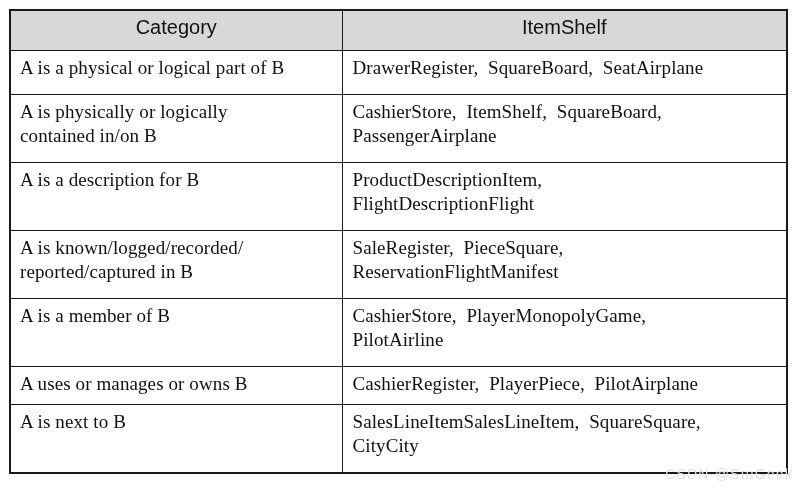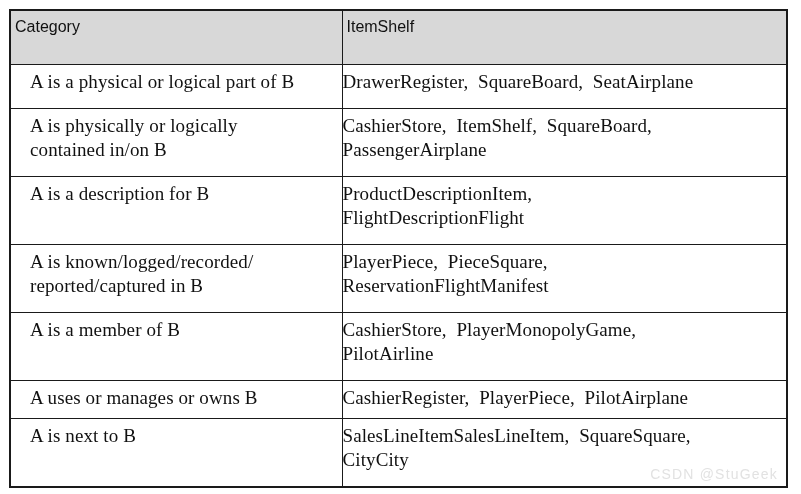--- a/index.html
+++ b/index.html
@@ -37,55 +37,55 @@
     border: 1px solid #1a1a1a;
     vertical-align: top;
     color: #111111;
   }
 
   
   thead tr.header-row th {
     background: #d8d8d8;
     font-family: "Liberation Sans", "DejaVu Sans", sans-serif;
     font-weight: 400;
-    font-size: 16px;
+    font-size: 20px;
     line-height: 22px;
-    text-align: left;
-    padding: 5px 4px 20px 4px;
+    text-align: center;
+    padding: 5px 4px 6px 4px;
     height: 28px;
   }
 
   
   tbody td {
     font-family: "Liberation Serif", "DejaVu Serif", serif;
     font-size: 19px;
     line-height: 24px;
     padding: 5px 8px 6px 9px;
     text-align: left;
     letter-spacing: 0.1px;
   }
 
-  tbody td.cell-category { padding-left: 19px; }
-  tbody td.cell-examples { padding-left: 0; }
+  tbody td.cell-category { padding-left: 9px; }
+  tbody td.cell-examples { padding-left: 10px; }
 
   
   tbody tr.r1 td { height: 32px; }
   tbody tr.r2 td { height: 56px; }
   tbody tr.r3 td { height: 56px; margin-left: 8px; }
   tbody tr.r4 td { height: 56px; }
   tbody tr.r5 td { height: 56px; }
   tbody tr.r6 td { height: 26px; }
   tbody tr.r7 td { height: 26px; }
   tbody tr.r8 td { height: 56px; }
 
   .line { display: block; white-space: pre; }
 
   #watermark {
     position: absolute;
-    right: 23px;
+    right: 8px;
     bottom: 12px;
     font-family: "Liberation Sans", "DejaVu Sans", sans-serif;
     font-size: 14px;
     letter-spacing: 1.2px;
     color: #e2e2e2;
     user-select: none;
     pointer-events: none;
   }
 </style>
 </head>
@@ -134,21 +134,21 @@
           <span class="line">FlightDescriptionFlight</span>
         </td>
       </tr>
 
       <tr class="r4">
         <td class="cell-category">
           <span class="line">A is known/logged/recorded/</span>
           <span class="line">reported/captured in B</span>
         </td>
         <td class="cell-examples">
-          <span class="line">PlayerPiece,  PieceSquare,</span>
+          <span class="line">SaleRegister,  PieceSquare,</span>
           <span class="line">ReservationFlightManifest</span>
         </td>
       </tr>
 
       <tr class="r5">
         <td class="cell-category">
           <span class="line">A is a member of B</span>
         </td>
         <td class="cell-examples">
           <span class="line">CashierStore,  PlayerMonopolyGame,</span>

